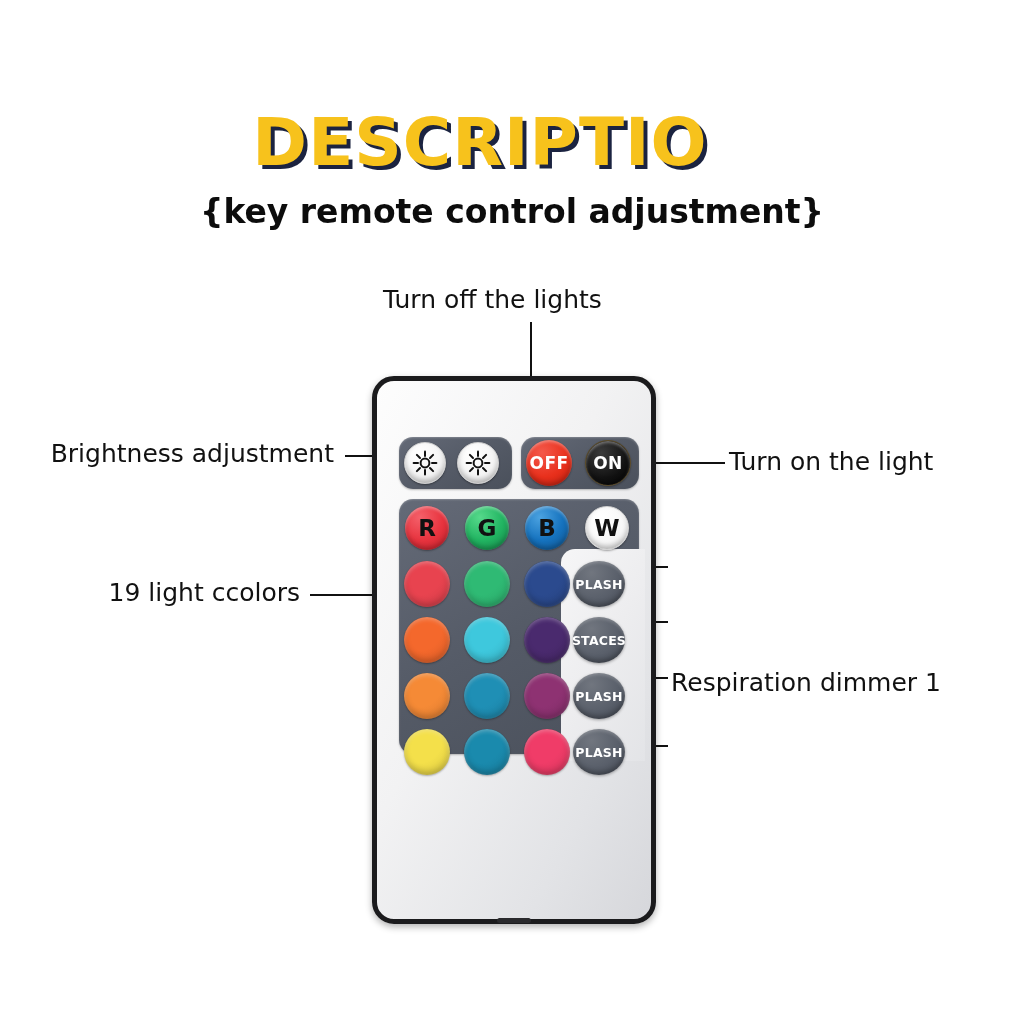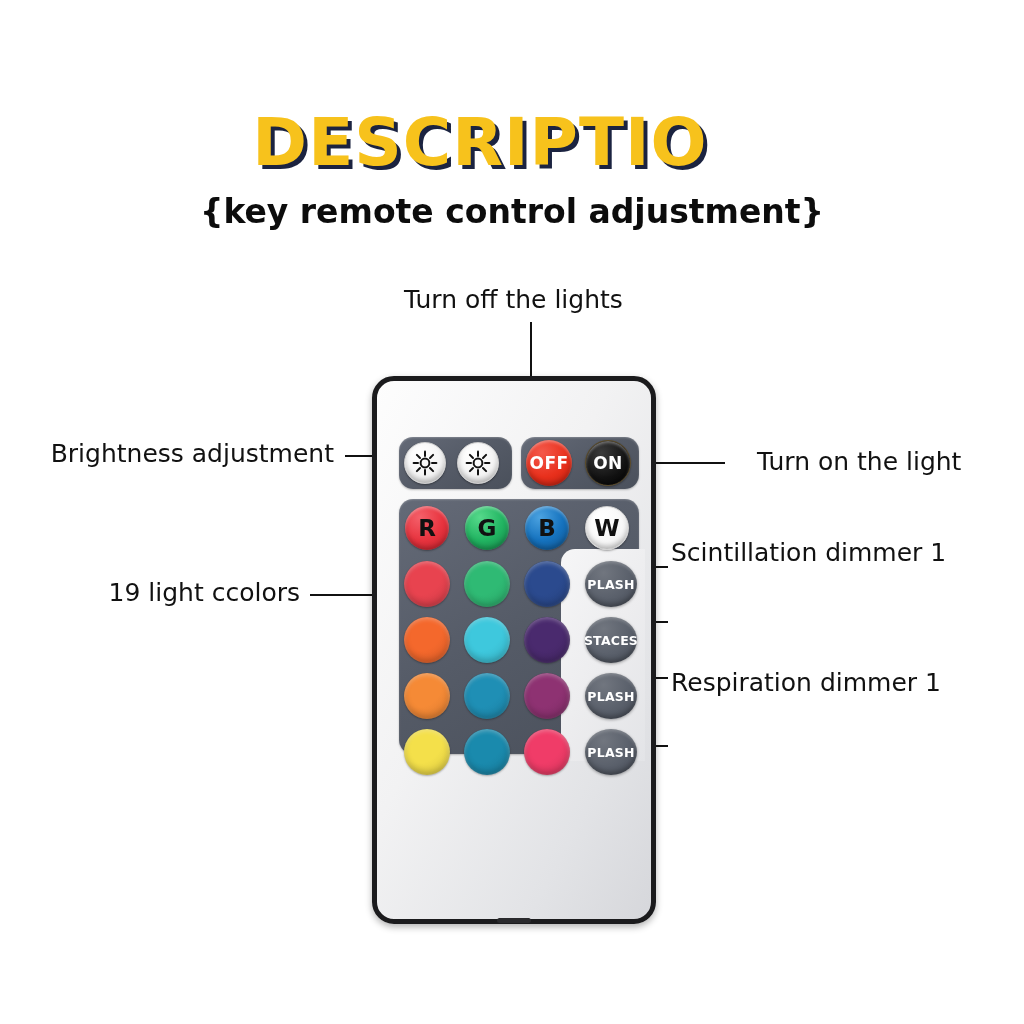--- a/index.html
+++ b/index.html
@@ -206,47 +206,45 @@
     align-items: center;
     justify-content: center;
     color: #ffffff;
     font-size: 12.5px;
     font-weight: bold;
     letter-spacing: 0.2px;
     background: radial-gradient(circle at 36% 26%, #71767f 0%, #5a606b 55%, #454a55 100%);
     box-shadow: inset 0 2px 3px rgba(255,255,255,0.22),
                 inset 0 -3px 5px rgba(0,0,0,0.28),
                 0 1px 3px rgba(0,0,0,0.35);
-    margin-left: 12px;
   }
 
   
   .sun-icon { display: block; }
 </style>
 </head>
 <body>
 
 <div id="stage">
 
   <div class="title">DESCRIPTIO</div>
   <div class="subtitle">{key remote control adjustment}</div>
 
-  <div class="callout" style="left:404px; top:285px;">Turn off the lights</div>
+  <div class="callout" style="left:383px; top:285px;">Turn off the lights</div>
   <div class="leader-v" style="left:530px; top:322px; height:117px;"></div>
 
   <div class="callout left" style="right:690px; top:439px;">Brightness adjustment</div>
   <div class="leader-h" style="left:345px; top:455px; width:48px;"></div>
 
   <div class="callout left" style="right:724px; top:578px;">19 light ccolors</div>
   <div class="leader-h" style="left:310px; top:594px; width:83px;"></div>
 
-  <div class="callout right" style="left:729px; top:447px;margin-left:28px;">Turn on the light</div>
+  <div class="callout right" style="left:729px; top:447px;">Turn on the light</div>
   <div class="leader-h" style="left:627px; top:462px; width:98px;"></div>
 
-  <div class="callout right" style="left:671px; top:538px;">Scintillation dimmer 1</div>
   <div class="leader-h" style="left:620px; top:566px; width:48px;"></div>
 
   <div class="leader-h" style="left:620px; top:621px; width:48px;"></div>
 
   <div class="callout right" style="left:671px; top:668px;">Respiration dimmer 1</div>
   <div class="leader-h" style="left:620px; top:677px; width:48px;"></div>
 
   <div class="leader-h" style="left:620px; top:745px; width:48px;"></div>
 
   <div id="remote">

